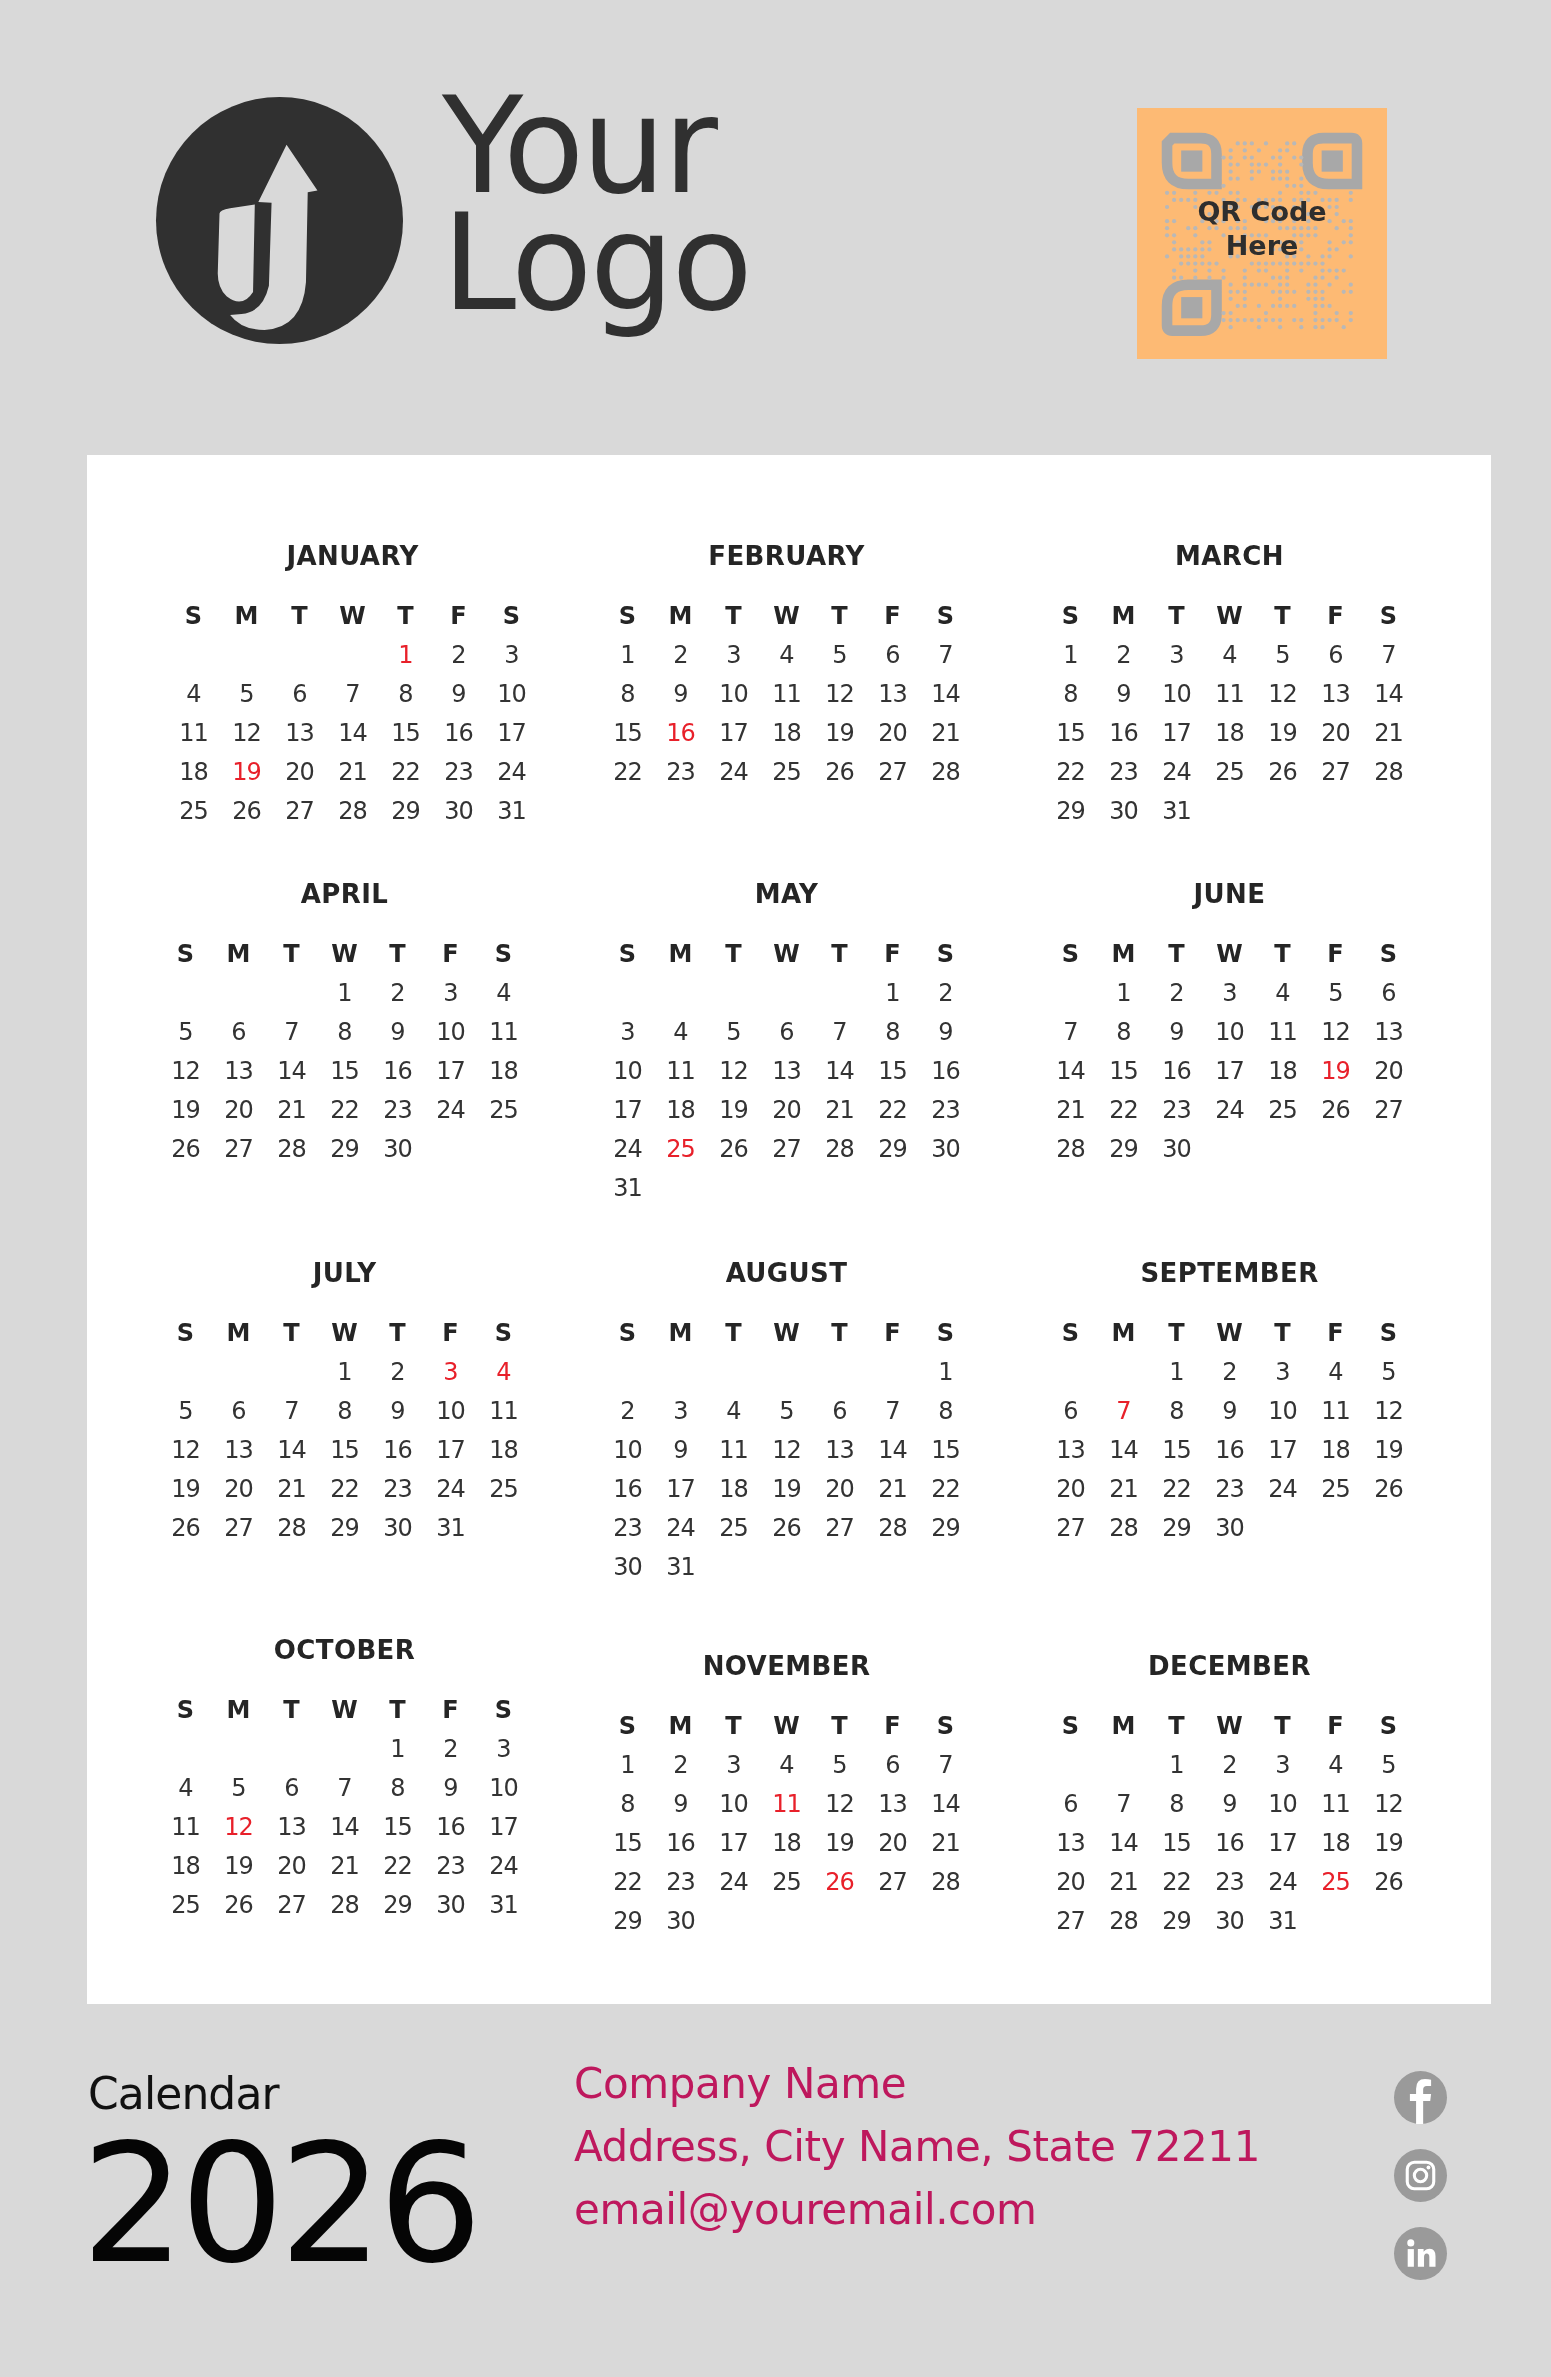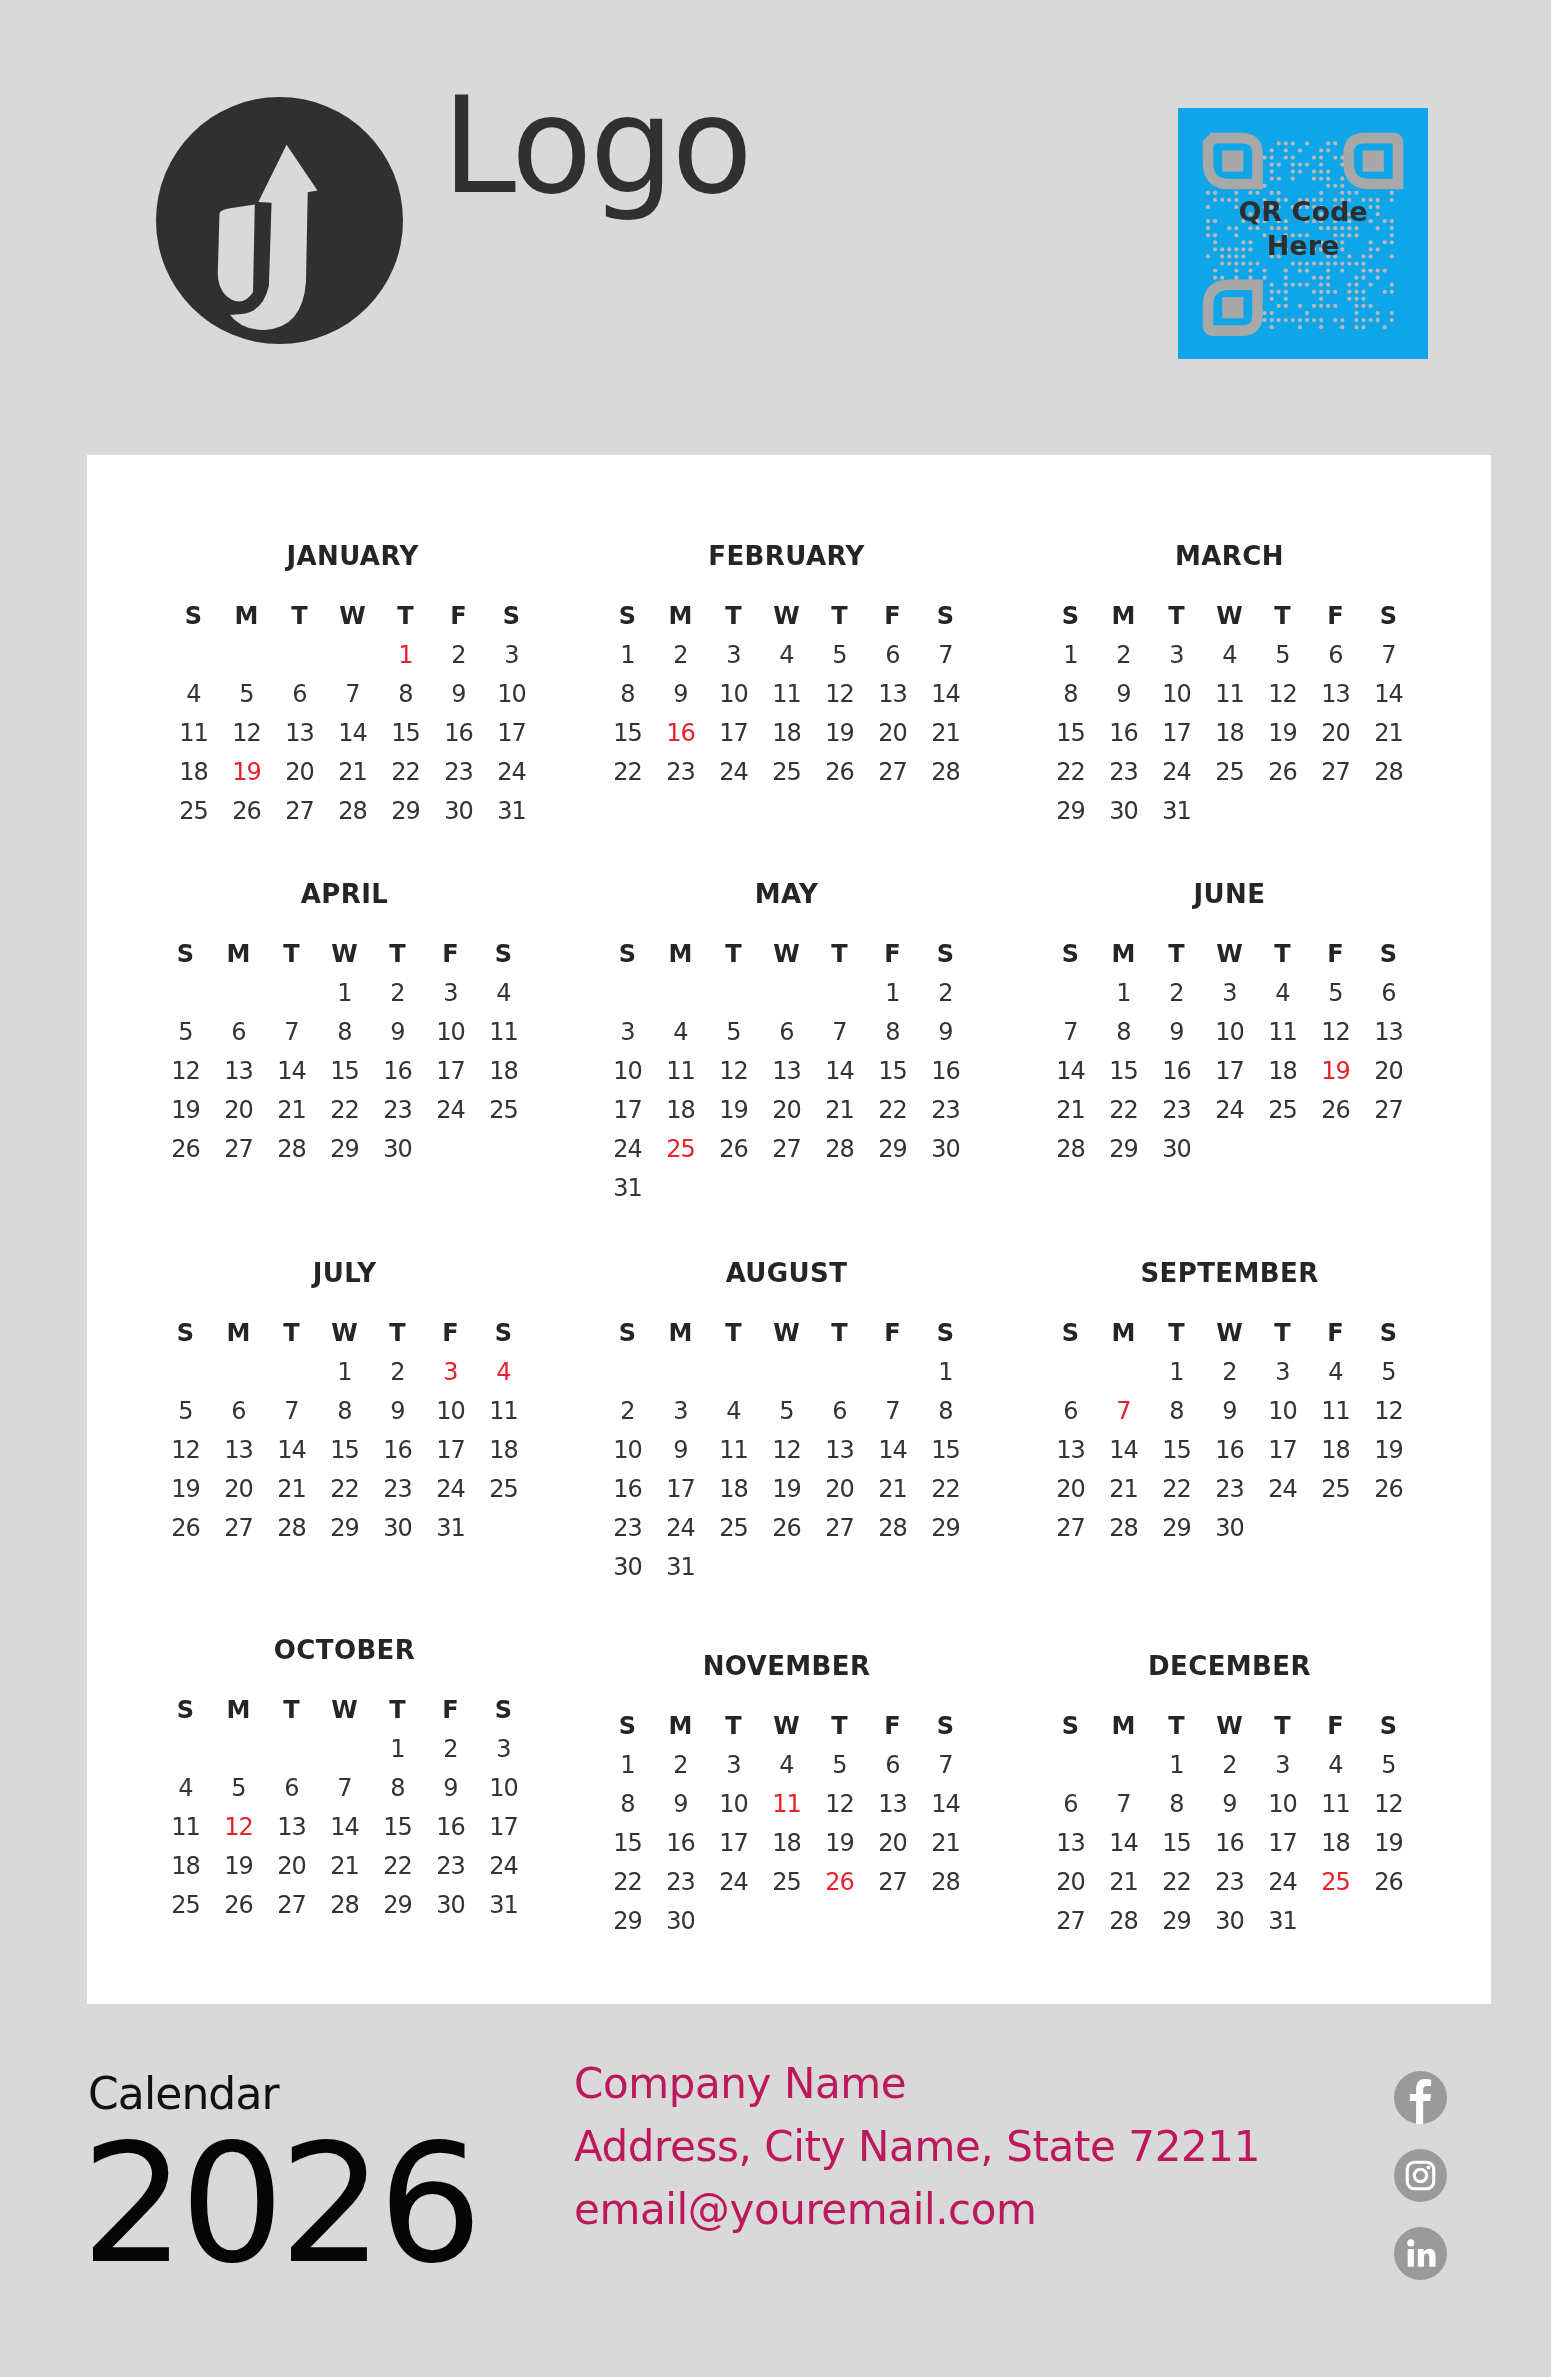--- a/index.html
+++ b/index.html
@@ -3,21 +3,21 @@
 <meta charset="utf-8">
 <style>
   html, body { margin: 0; padding: 0; }
   body {
     width: 1552px; height: 2377px; background: #d9d9d9; position: relative; overflow: hidden;
     font-family: "Liberation Sans", "DejaVu Sans", sans-serif; color: #2b2b2b;
   }
   .logo-circle { position: absolute; left: 156px; top: 97px; width: 247px; height: 247px; border-radius: 50%; background: #303030; }
   .logo-circle svg { position: absolute; left: 0; top: 0; }
   .logo-text { position: absolute; left: 442px; top: 88px; font-size: 133px; line-height: 117px; color: #303030; font-family: "DejaVu Sans", sans-serif; letter-spacing: -2.7px; }
-  .qr-box { position: absolute; left: 1137px; top: 108px; width: 250px; height: 251px; background: #0ea5e9; margin-left: 41px; }
+  .qr-box { position: absolute; left: 1137px; top: 108px; width: 250px; height: 251px; background: #fdba74; }
   .qr-box svg { position: absolute; left: 0; top: 0; }
   .qr-label { position: absolute; left: 0; width: 100%; top: 87px; text-align: center; font-family: "DejaVu Sans", sans-serif; font-weight: bold; font-size: 27px; line-height: 34px; color: #2e2e2e; }
 
   .panel { position: absolute; left: 87px; top: 455px; width: 1404px; height: 1549px; background: #ffffff; }
   .month { position: absolute; width: 371px; }
   .month-title { text-align: center; font-family: "DejaVu Sans", sans-serif; font-weight: bold; font-size: 26px; color: #252525; height: 35px; line-height: 35px; letter-spacing: 0.4px; }
   .grid { display: grid; grid-template-columns: repeat(7, 53px); margin-top: 23px; }
   .dow { text-align: center; font-family: "DejaVu Sans", sans-serif; font-weight: bold; font-size: 24px; height: 39px; line-height: 39px; color: #252525; }
   .day { text-align: center; font-family: "DejaVu Sans", sans-serif; font-size: 24px; height: 39px; line-height: 39px; color: #333333; letter-spacing: -0.9px; }
   .day.holiday { color: #e8202a; }
@@ -32,20 +32,21 @@
 </head>
 <body>
 
 <div class="logo-circle">
   <svg width="247" height="247" viewBox="0 0 280 280">
     <path d="M 148 54 L 183 106 L 172 108 L 170 210 Q 166 262 123 264 Q 97 264 84 247 L 97 246 Q 121 244 128 214 L 131 120 L 116 119 Z" fill="#d9d9d9"></path>
     <path d="M 84 126 L 112 122 L 110 221 Q 98 240 80 226 Q 70 216 70 200 L 72 132 Q 72 128 84 126 Z" fill="#d9d9d9"></path>
   </svg>
 </div>
 <div class="logo-text">
+  <div>Your</div>
   <div>Logo</div>
 </div>
 
 <div class="qr-box">
   <svg width="250" height="251" viewBox="0 0 283 284">
     <g fill="none" stroke="#a8a8a8" stroke-width="12">
       <path d="M 40 34 H 72 Q 90 34 90 52 V 86 H 58 Q 34 86 34 62 V 40 Z"></path>
       <path d="M 211 34 H 243 Q 249 34 249 40 V 86 H 217 Q 193 86 193 62 V 52 Q 193 34 211 34 Z"></path>
       <path d="M 58 200 H 90 V 234 Q 90 252 72 252 H 40 Q 34 252 34 246 V 224 Q 34 200 58 200 Z"></path>
     </g>

